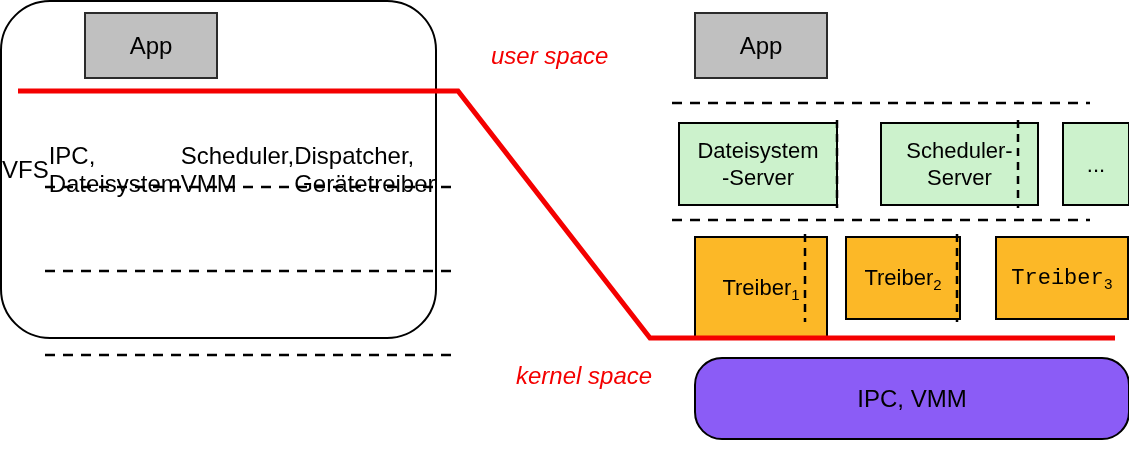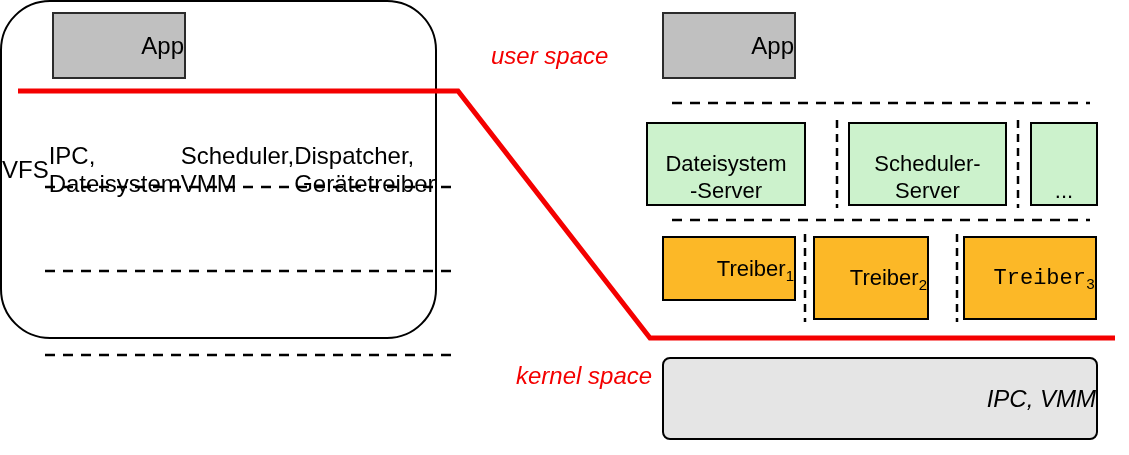--- a/index.html
+++ b/index.html
@@ -18,23 +18,24 @@
     width: 1129px; height: 455px;
     pointer-events: none;
     z-index: 3;
   }
   .box {
     position: absolute;
     box-sizing: border-box;
     border: 2px solid #2b2b2b;
     display: flex;
     align-items: center;
-    justify-content: flex-end;
+    justify-content: center;
     text-align: center;
     z-index: 2;
+    margin-left: 32px;
   }
   .app-box {
     background: var(--gray);
     font-size: 24px;
   }
   .kernel-big-box {
     left: 30px; top: 103px;
     width: 433px; height: 335px;
     border: 2px solid #000;
     border-radius: 50px;
@@ -63,39 +64,38 @@
     font-size: 22px;
   }
   .driver-box sub {
     font-size: 15px;
     line-height: 0;
   }
   .ipc-vmm-box {
     left: 662px; top: 357px;
     width: 436px; height: 83px;
     border: 2px solid #000;
-    border-radius: 8px;
-    background: #e5e5e5;
+    border-radius: 28px;
+    background: #8b5cf6;
     font-size: 24px;
-    font-style: italic;
   }
   .space-label {
     position: absolute;
     color: var(--red);
     font-style: italic;
     font-size: 24px;
     white-space: nowrap;
     z-index: 2;
   }
   #app-left  { left: 52px;  top: 12px; width: 134px; height: 67px; }
   #app-right { left: 662px; top: 12px; width: 134px; height: 67px; }
   #server-1  { left: 646px;  top: 122px; width: 160px; height: 84px; }
   #server-2  { left: 848px;  top: 122px; width: 159px; height: 84px; }
   #server-3  { left: 1030px; top: 122px; width: 68px;  height: 84px; }
-  #driver-1  { left: 662px; top: 236px; width: 134px; height: 65px; }
+  #driver-1  { left: 662px; top: 236px; width: 134px; height: 104px; }
   #driver-2  { left: 813px; top: 236px; width: 116px; height: 84px; }
   #driver-3  { left: 963px; top: 236px; width: 134px; height: 84px; font-family: Liberation Mono, monospace; }
   #user-space-label   { left: 491px; top: 42px; text-align: right;  }
   #kernel-space-label { left: 484px; top: 362px; margin-left: 32px; }
 </style>
 </head>
 <body>
 
 <div id="canvas">
 

